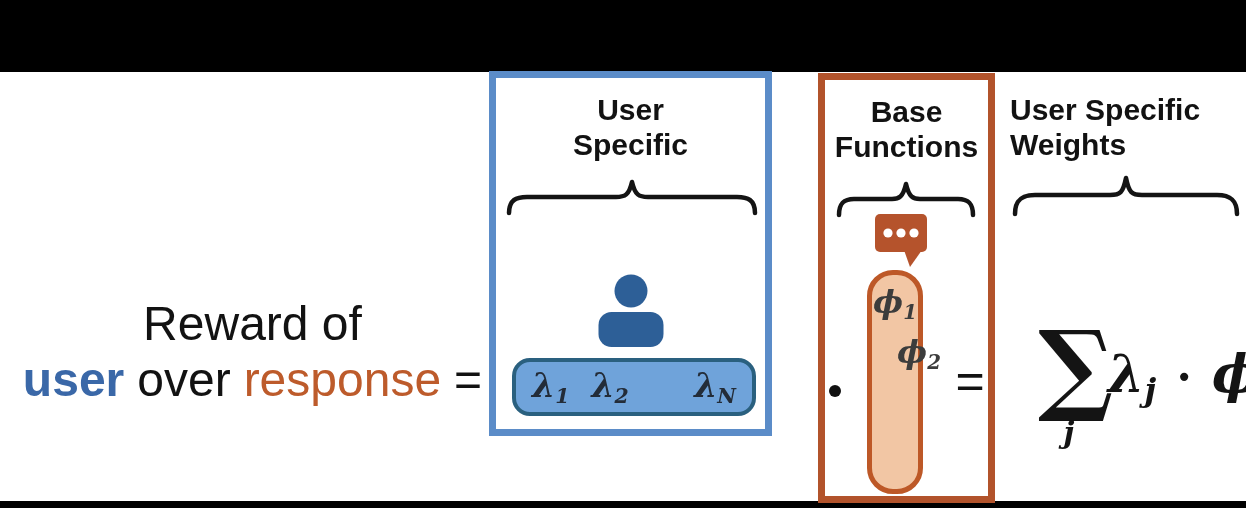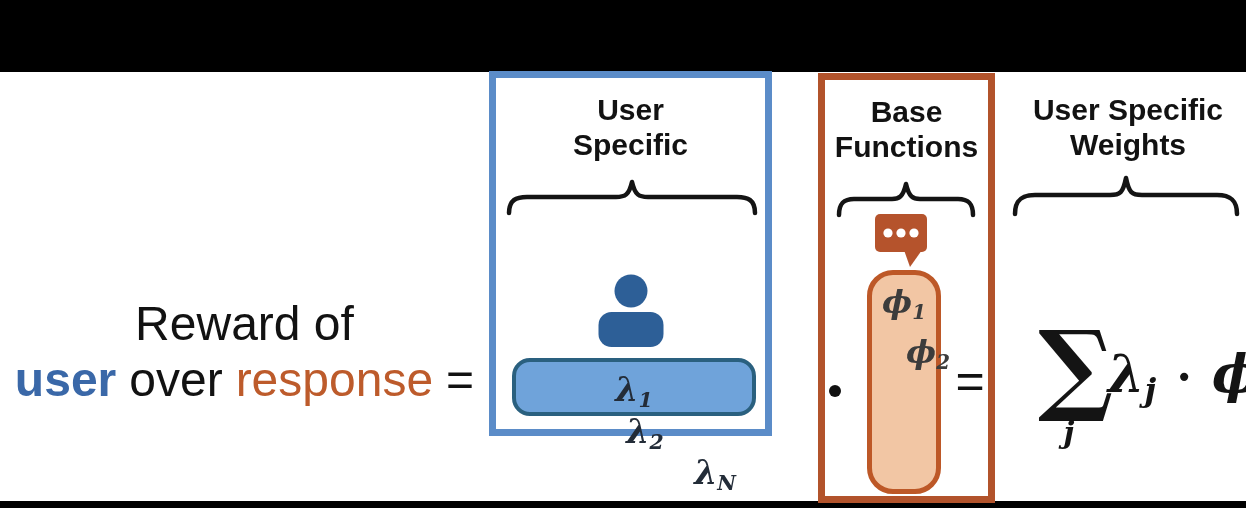--- a/index.html
+++ b/index.html
@@ -6,21 +6,21 @@
   .canvas {
     position:relative; width:1246px; height:508px;
     background:#ffffff; overflow:hidden;
     font-family:"Liberation Sans", sans-serif;
   }
   .bar { position:absolute; left:0; width:1246px; background:var(--bar_black,#000); }
   .bar.top { top:0; height:72px; }
   .bar.bottom { top:501px; height:7px; }
 
   
-  .lhs { position:absolute; left:0; top:296px; width:489px; text-align:center;
+  .lhs { position:absolute; left:8px; top:296px; width:489px; text-align:center;
          color:var(--text_black,#121212); font-size:48px; line-height:56px; }
   .lhs .l2 { display:flex; justify-content:center; align-items:baseline; gap:13px; white-space:nowrap; }
   .w-user { color:var(--user_text,#3a68a8); font-weight:700; }
   .w-response { color:var(--response_text,#bd5b2b); font-weight:400; }
 
   
   .bluebox { position:absolute; left:489px; top:71px; width:283px; height:365px;
              border:7px solid var(--blue_border,#5b8cc8); box-sizing:border-box; }
   .orangebox { position:absolute; left:779px; top:73px; width:177px; height:430px;
              border:7px solid var(--orange_border,#b2532b); box-sizing:border-box;margin-left:39px; }
@@ -31,41 +31,41 @@
   .brace path { stroke:#141414; stroke-width:4.5; fill:none; stroke-linecap:round; stroke-linejoin:round; }
 
   
   .person { position:absolute; left:0; right:0; top:196px; display:flex; justify-content:center; }
 
   
   .lpill { position:absolute; left:16px; top:280px; width:244px; height:58px;
            background:var(--lambda_pill_fill,#6fa3da);
            border:4px solid var(--lambda_pill_border,#2a607f);
            border-radius:18px; box-sizing:border-box;
-           display:flex; align-items:center; padding:8px 16px;flex-direction:column; }
+           display:flex; align-items:center; padding:8px 16px; }
   .math { font-family:"DejaVu Serif", serif; font-style:italic; font-weight:700; }
   .lpill .math { font-size:33px; color:#232c38; }
   .lpill .lam2 { margin-left:22px; }
   .lpill .lamN { margin-left:auto; }
   .msub { font-size:0.62em; font-style:italic; font-weight:700; vertical-align:-0.28em; }
 
   
   .bubble { position:absolute; left:50px; top:134px; }
-  .ppill { position:absolute; left:42px; top:190px; width:74px; height:224px;
+  .ppill { position:absolute; left:42px; top:190px; width:56px; height:224px;
            background:var(--phi_pill_fill,#f2c6a4);
            border:5px solid var(--phi_pill_border,#bd5827);
            border-radius:26px; box-sizing:border-box; }
   .ppill .math { position:absolute; left:0; width:100%; text-align:center;
                  font-size:32px; color:#3c3c3c; }
   .phi1 { top:8px; }  .phi2 { top:58px;padding-left:24px; }  .phiN { bottom:8px; }
   .dotop { position:absolute; left:4px; top:305px; width:12px; height:12px;
            border-radius:50%; background:#111; }
 
   
-  .ustitle { position:absolute; left:1010px; top:92px; width:236px; text-align:center;
+  .ustitle { position:absolute; left:1010px; top:92px; width:236px; text-align:left;
              font-weight:700; font-size:30px; line-height:35px; color:#121212; }
   .eq2 { position:absolute; left:946px; top:356px; width:48px; text-align:center;
          font-size:50px; line-height:50px; color:var(--text_black,#121212); }
   .sum { position:absolute; left:1030px; top:315px; width:216px; height:140px; }
   .sigma { position:absolute; left:8px; top:0; font-family:"DejaVu Serif", serif;
            font-weight:700; font-size:100px; line-height:104px; color:#141414; }
   .sumidx { position:absolute; left:8px; top:100px; width:62px; text-align:center;
             font-family:"DejaVu Serif", serif; font-style:italic; font-weight:700;
             font-size:30px; color:#141414; }
   .terms { position:absolute; left:78px; top:28px; font-size:44px; color:#141414; white-space:nowrap; }

